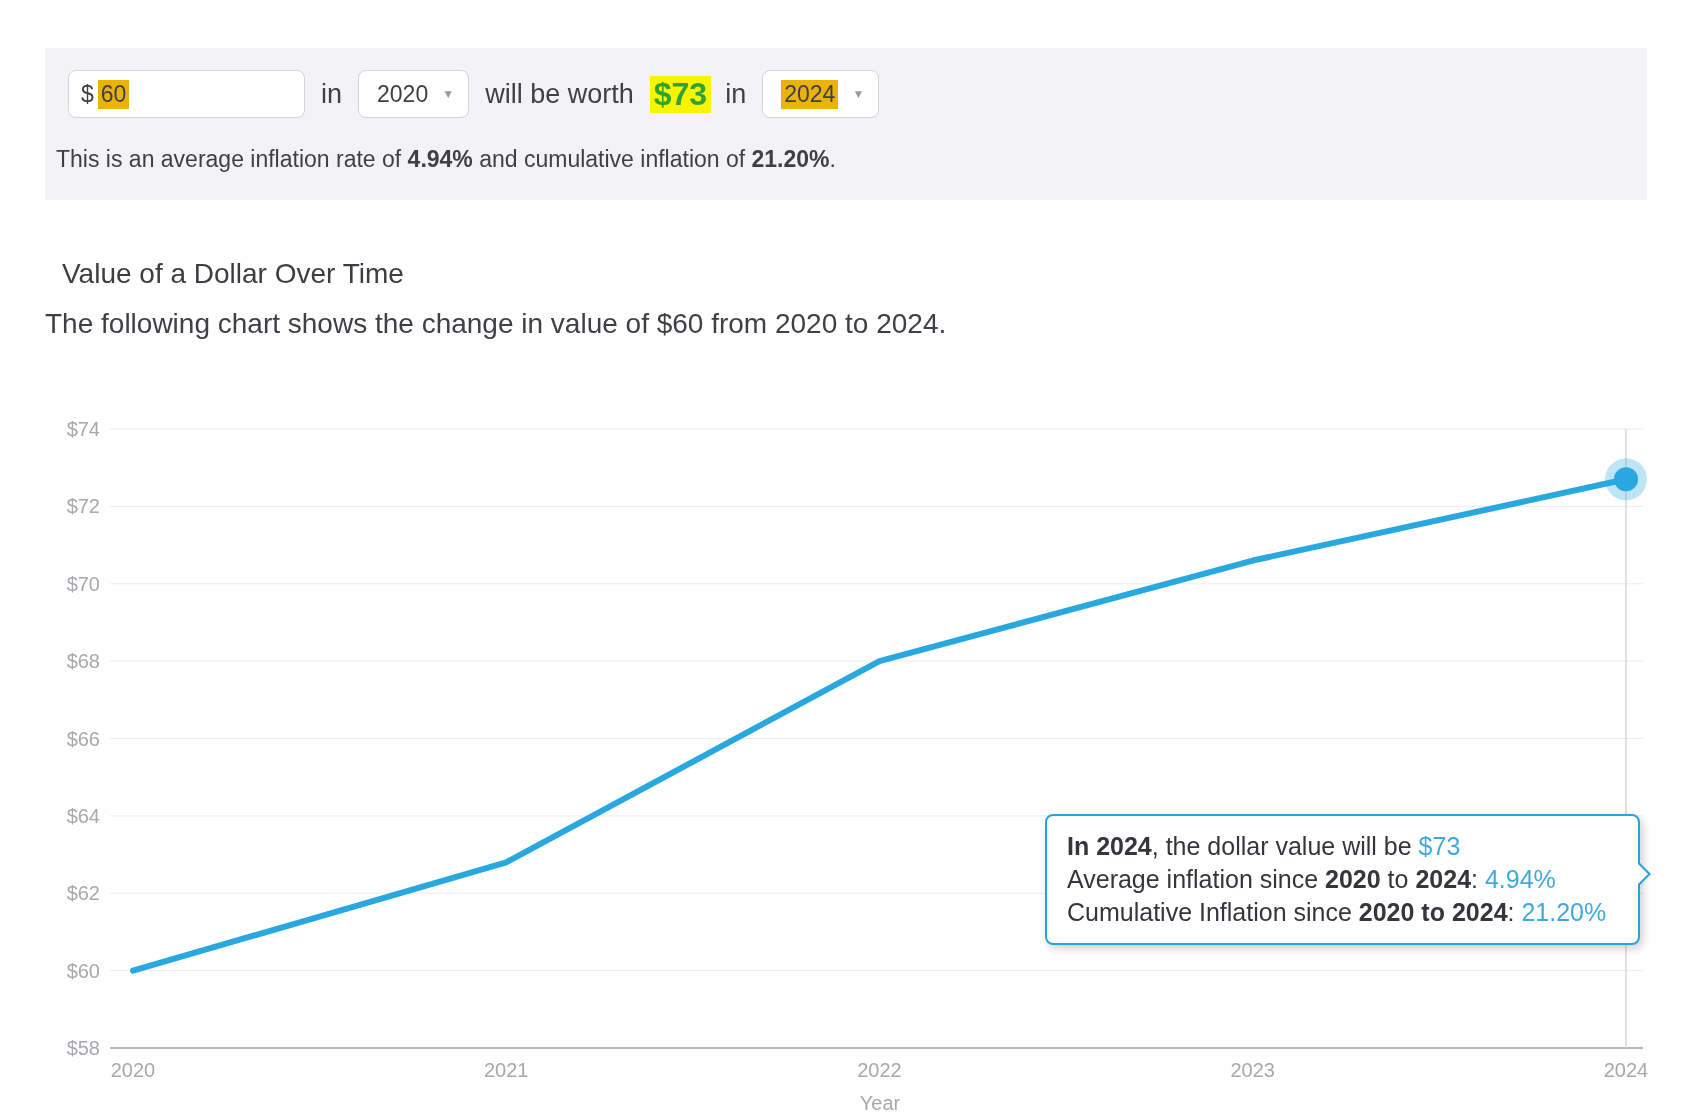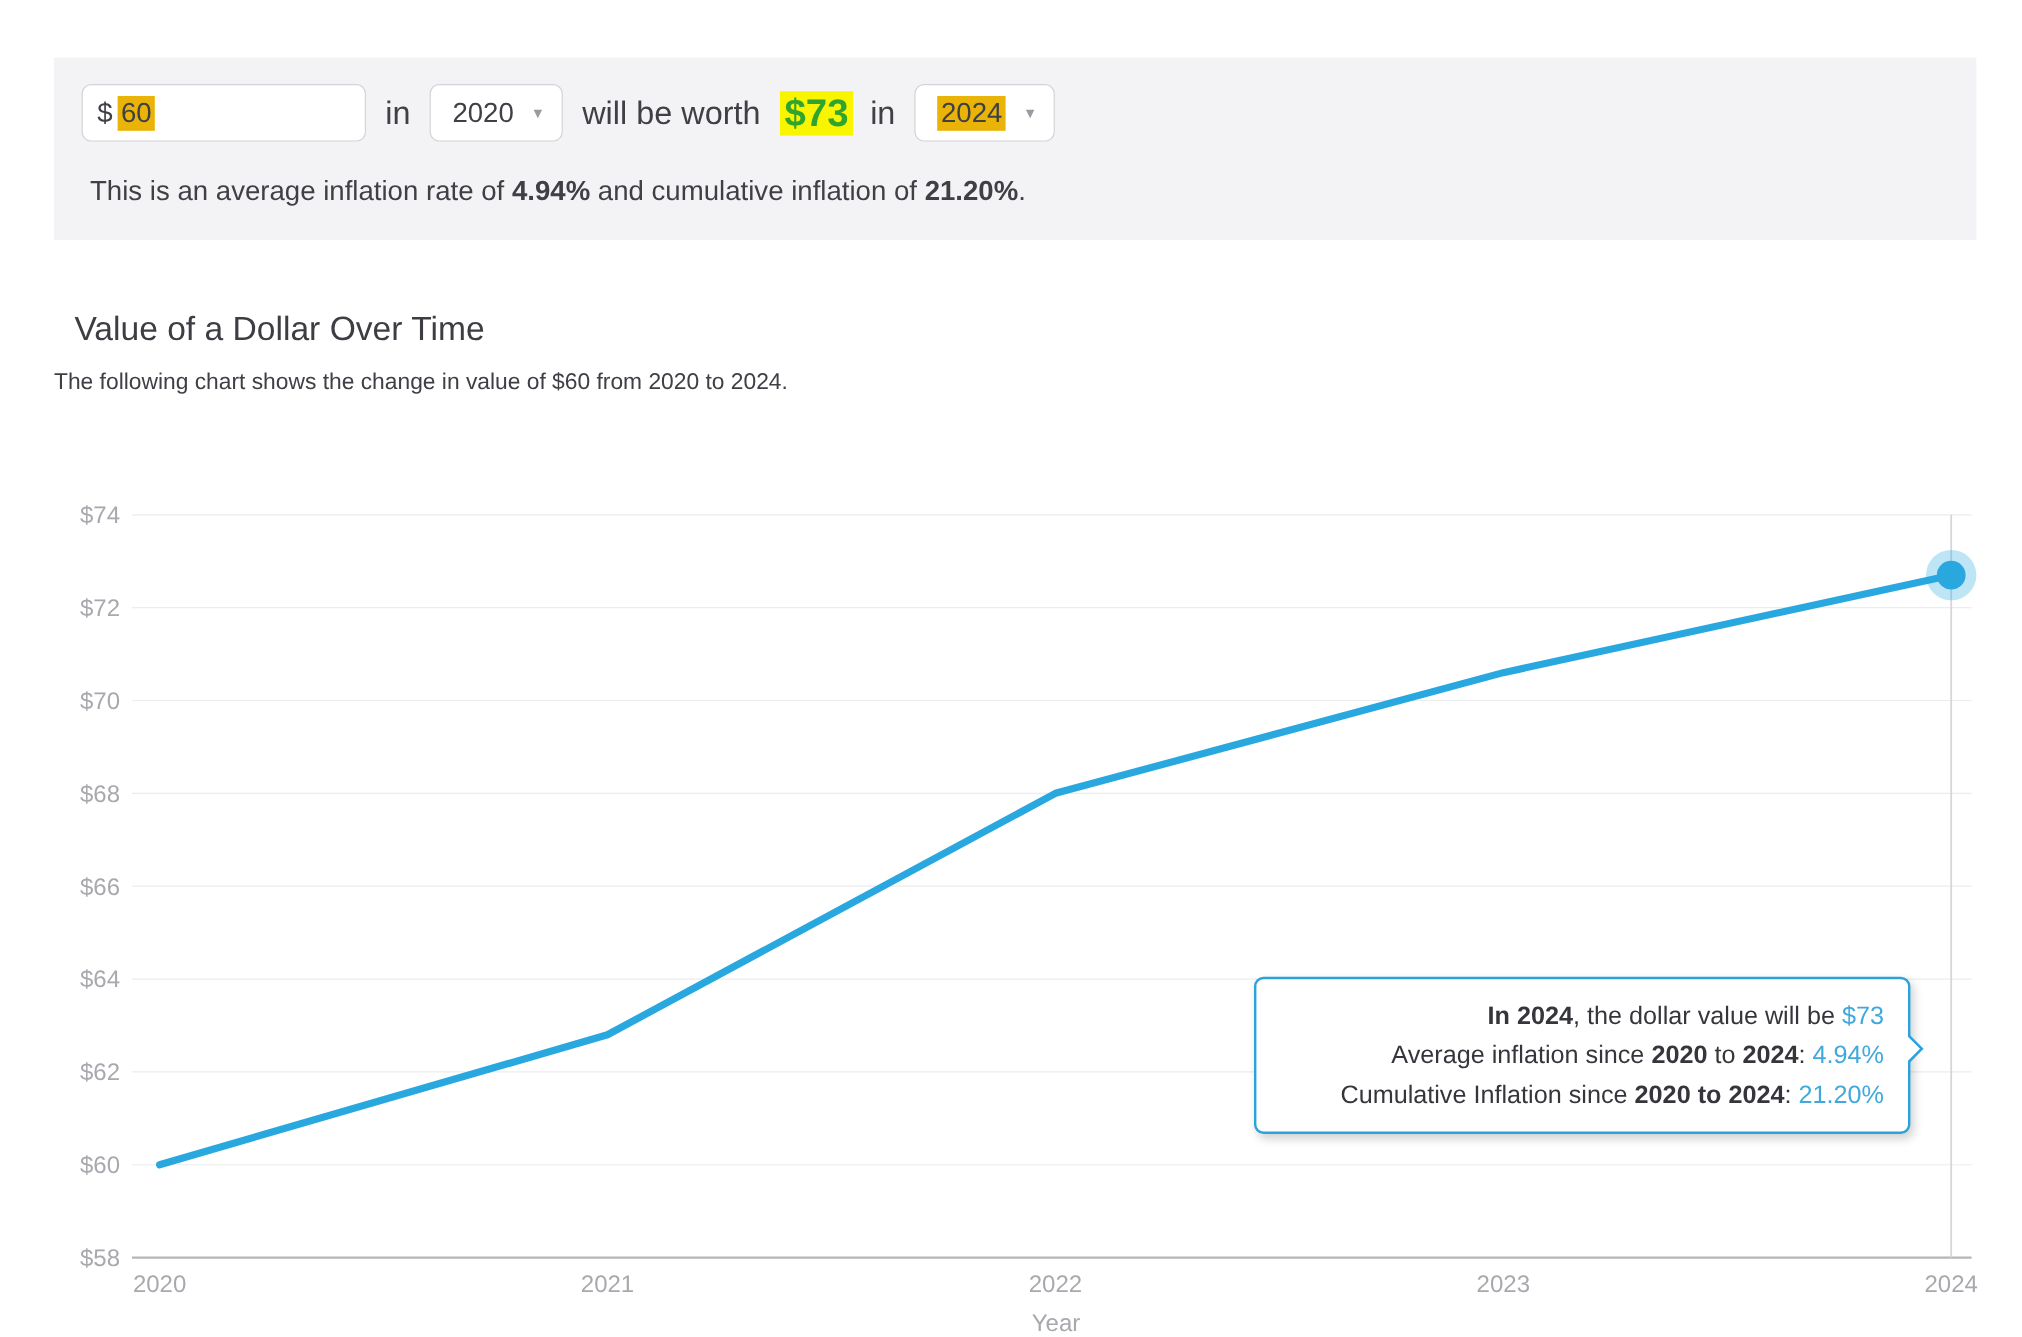--- a/index.html
+++ b/index.html
@@ -16,38 +16,38 @@
   .amount-box .cur { margin-right:4px; }
   .hl { background:#eab308; padding:1px 3px; }
   .word { font-size:27px; margin:0 16px; }
   .select-box { position:relative; display:flex; align-items:center; height:48px; background:#fff;
                 border:1px solid #d4d4d8; border-radius:8px; padding:0 40px 0 18px;
                 font-size:23px; cursor:pointer; }
   .select-box .chev { position:absolute; right:14px; top:50%; transform:translateY(-50%);
                       font-size:12px; color:#9a9aa2; }
   .worth-val { font-size:32px; font-weight:bold; color:#2fa52f; background:#f9f500;
                padding:0 4px; margin:0 14px 0 0; }
-  .summary { position:absolute; left:30px; top:98px; font-size:23px; color:#3f3f46; }
+  .summary { position:absolute; left:11px; top:98px; font-size:23px; color:#3f3f46; }
   .summary b { font-weight:bold; }
 
   
   .sec-title { position:absolute; left:62px; top:258px; font-size:28px; color:#3d3d43; }
-  .sec-sub   { position:absolute; left:45px; top:308px; font-size:19px; color:#3f3f46; }
+  .sec-sub   { position:absolute; left:45px; top:308px; font-size:28px; color:#3f3f46; }
 
   
   .chart-wrap { position:absolute; left:0; top:394px; width:1685px; height:720px; }
   svg { position:absolute; left:0; top:0; }
   .xaxis-title { position:absolute; left:0; top:698px; width:1760px; text-align:center;
                  font-size:20px; color:#a8a8ae; }
 
   
-  .tooltip { position:absolute; left:1045px; top:420px; width:547px; background:#fff;
+  .tooltip { position:absolute; left:1045px; top:420px; width:595px; background:#fff;
              border:2px solid #2aa3dd; border-radius:8px; padding:14px 20px;
-             box-shadow:3px 4px 8px rgba(0,0,0,0.18); font-size:21px; line-height:33px;
-             color:#35353b; z-index:5;text-align:right; }
+             box-shadow:3px 4px 8px rgba(0,0,0,0.18); font-size:25px; line-height:33px;
+             color:#35353b; z-index:5; }
   .tooltip b { font-weight:bold; }
   .tooltip .val { color:#3fa9dc; }
   .tooltip::before { content:""; position:absolute; right:-26px; top:45px; width:0; height:0;
                      border:13px solid transparent; border-left:13px solid #2aa3dd; }
   .tooltip::after  { content:""; position:absolute; right:-20px; top:48px; width:0; height:0;
                      border:10px solid transparent; border-left:10px solid #ffffff; }
 </style>
 </head>
 <body>
 

